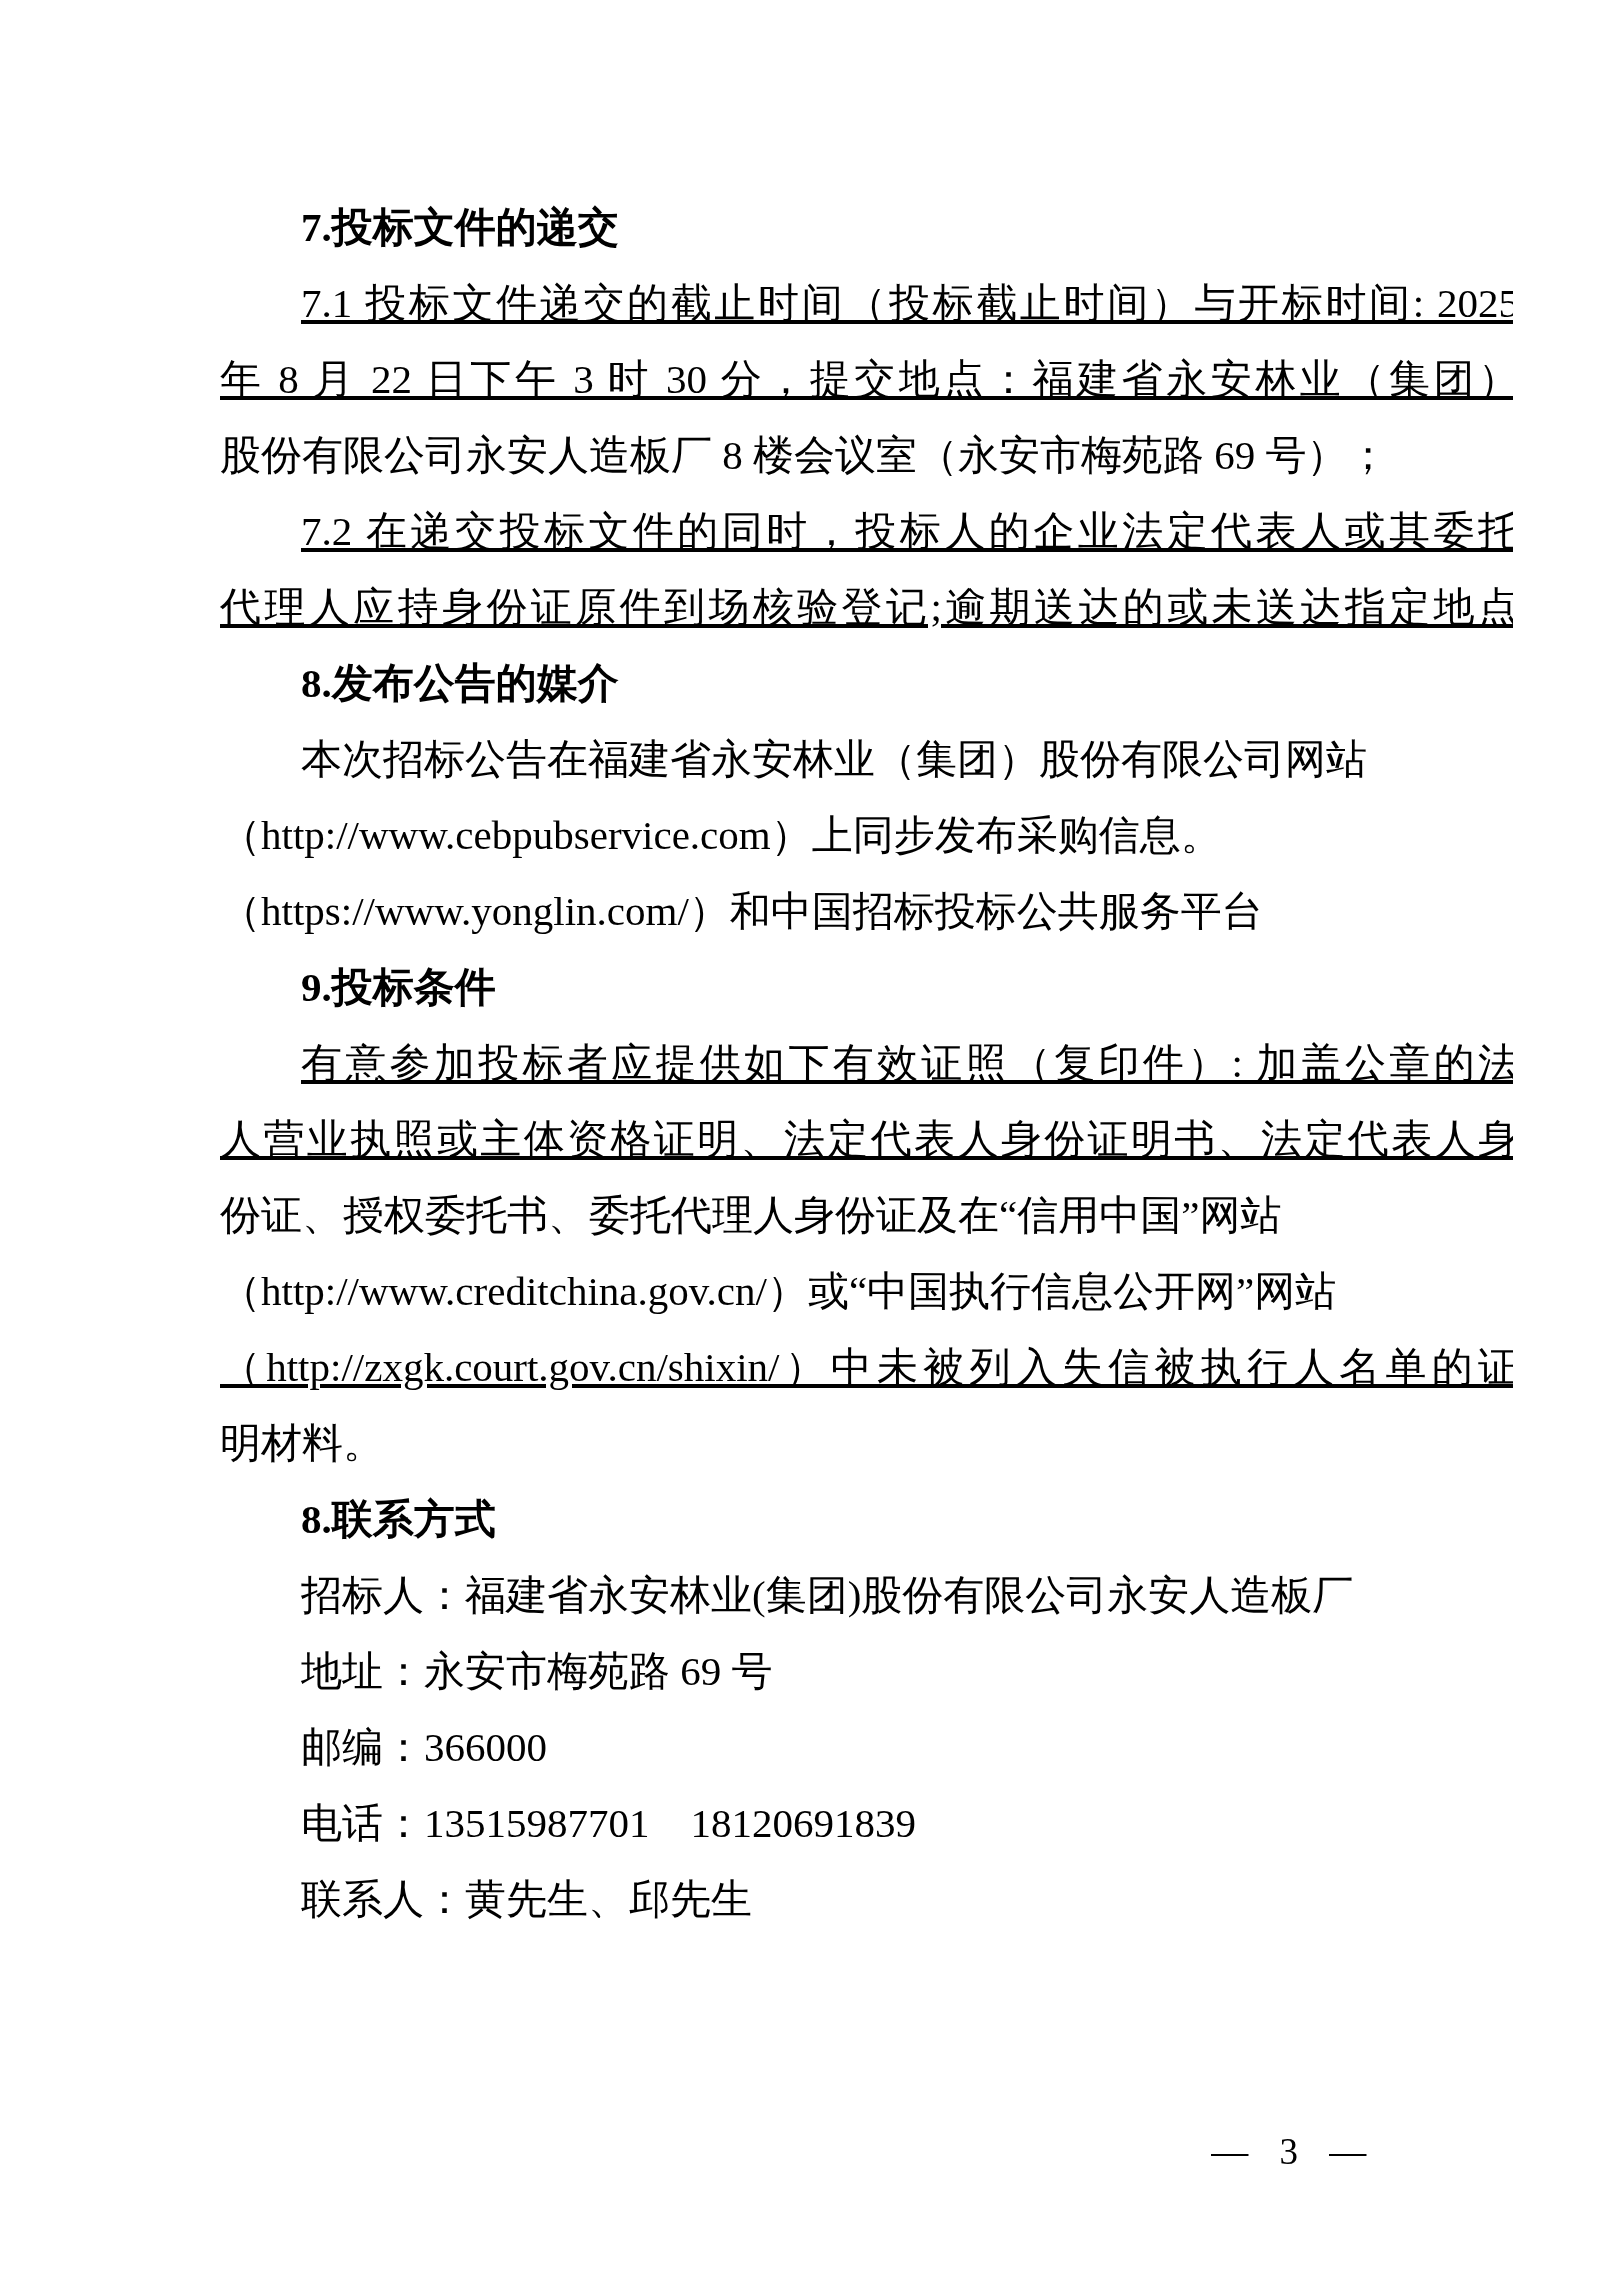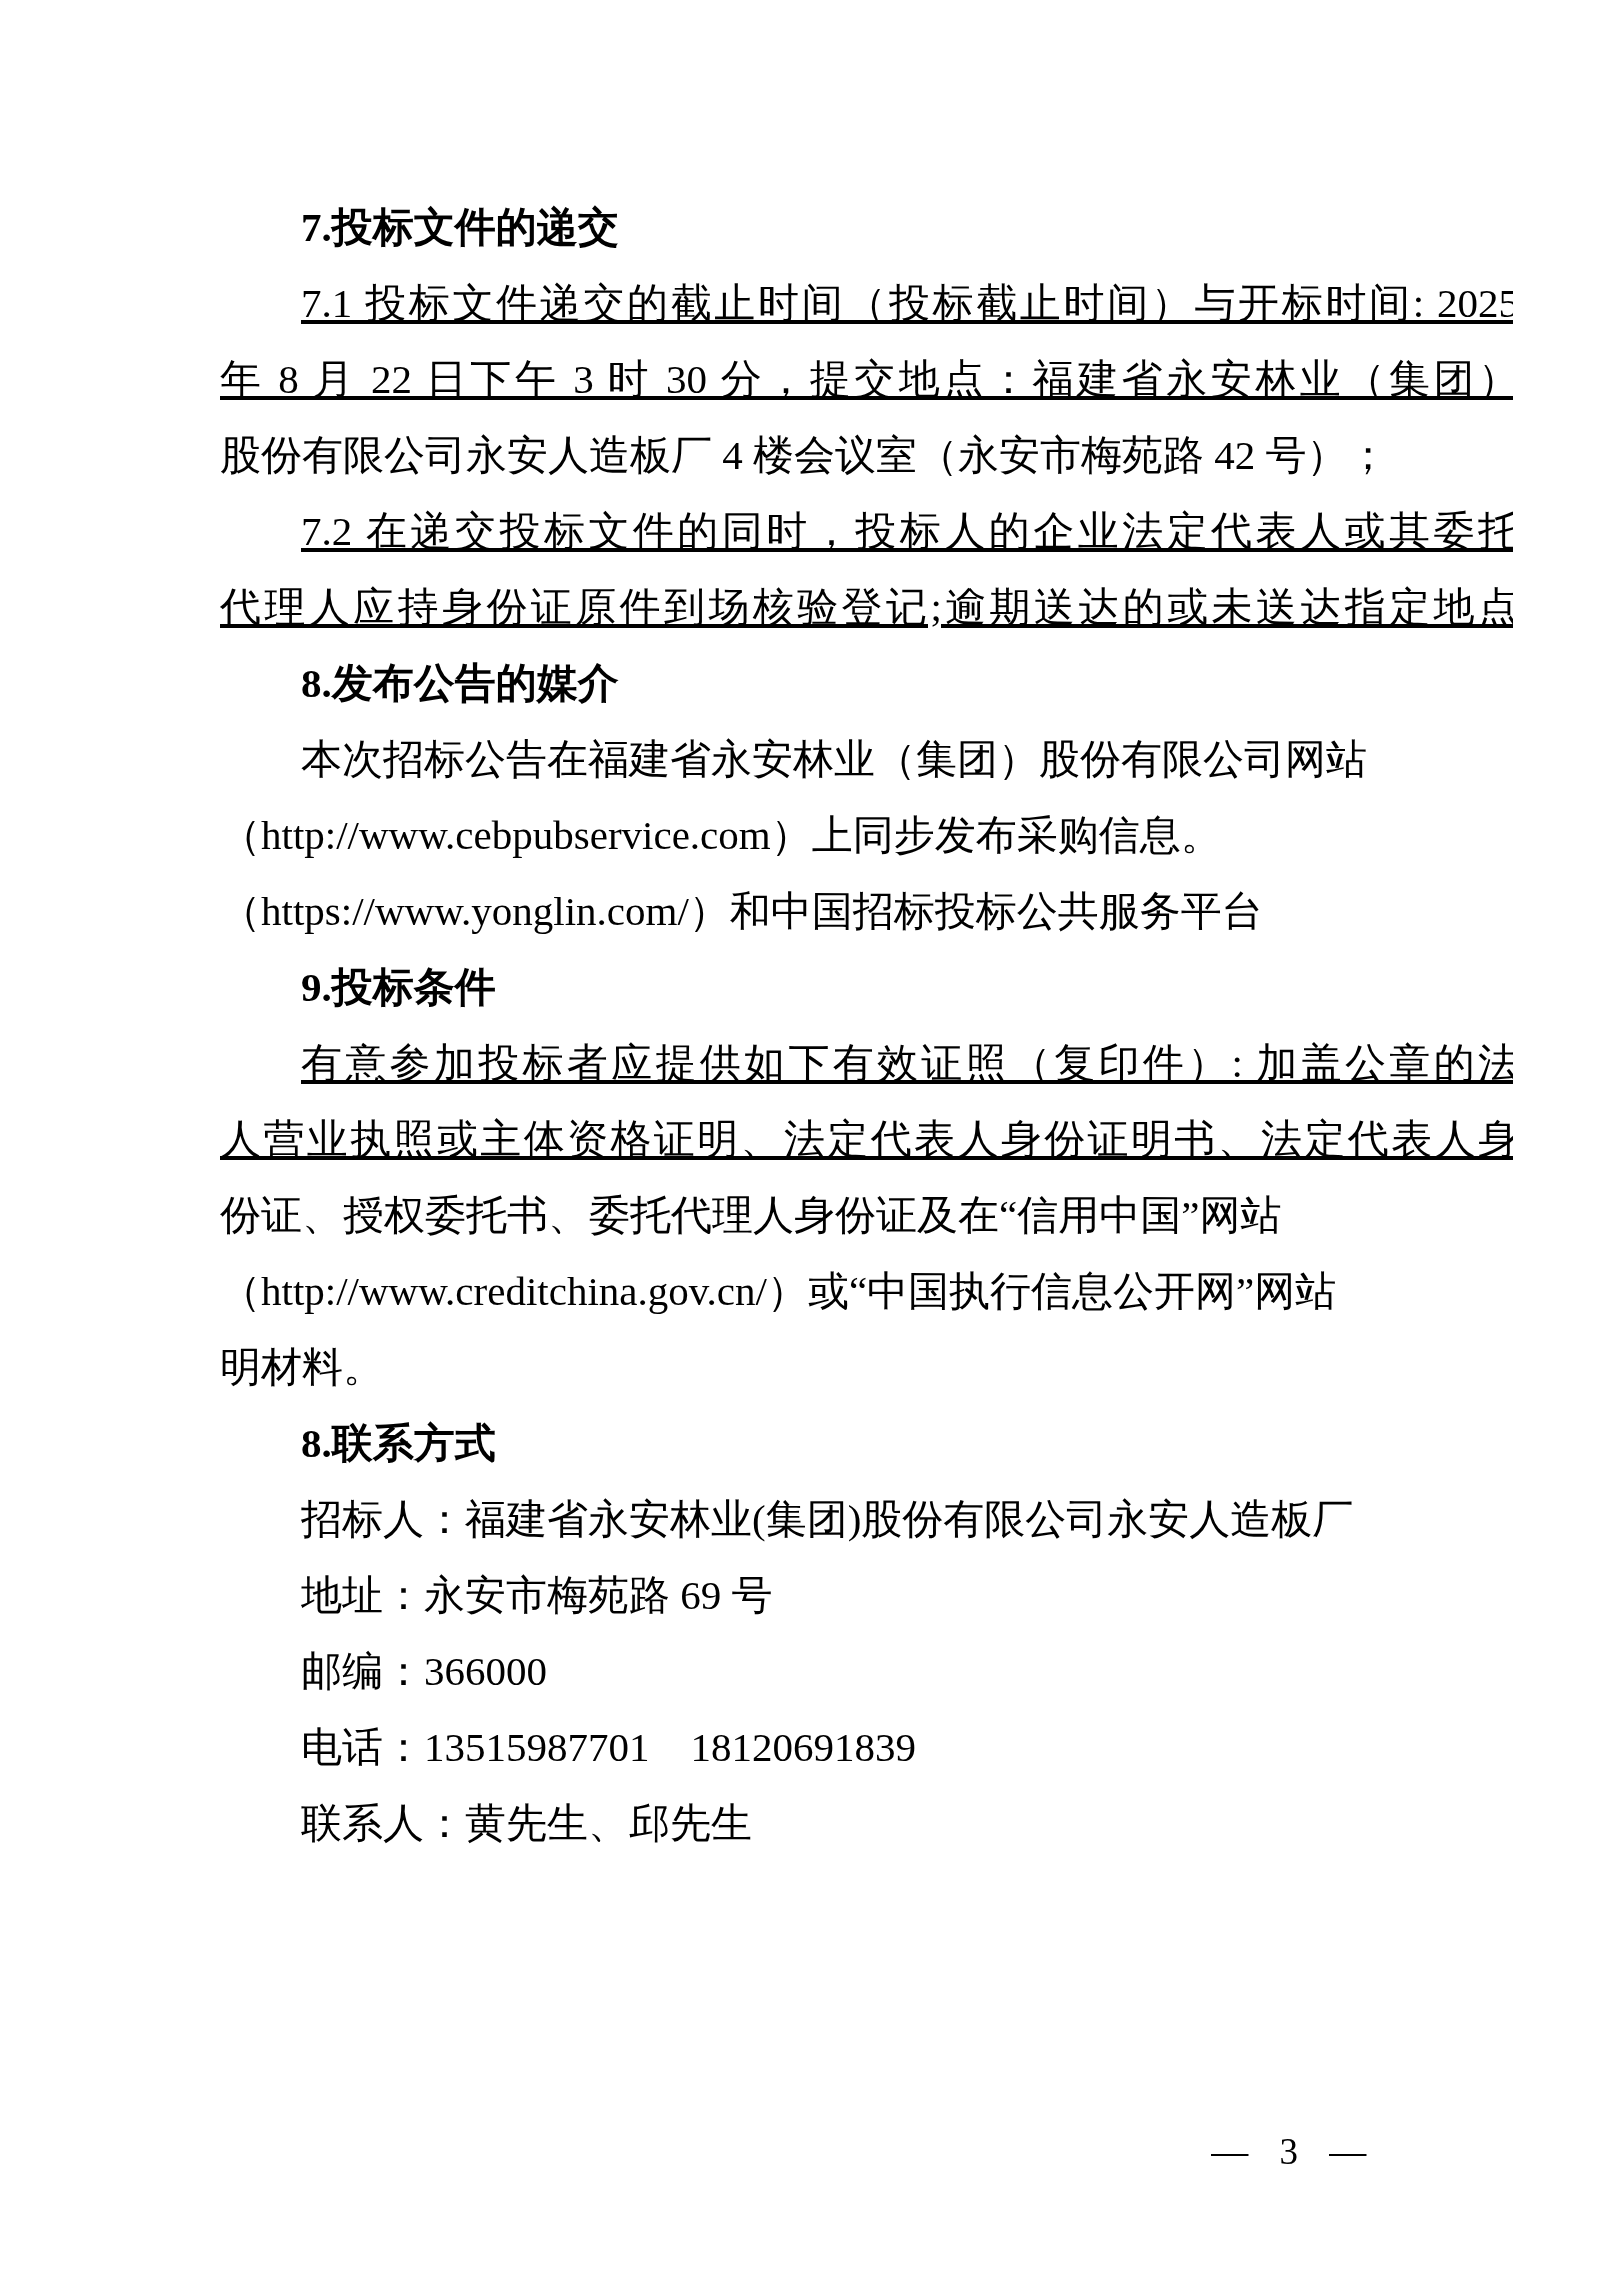--- a/index.html
+++ b/index.html
@@ -52,32 +52,33 @@
   }
 </style>
 </head>
 <body>
 
 <div class="page">
   <div class="content" id="doc-body">
       <div class="line heading indent">7.投标文件的递交</div>
       <div class="line indent fill">7.1 投标文件递交的截止时间（投标截止时间）与开标时间: 2025</div>
       <div class="line fill">年 8 月 22 日下午 3 时 30 分，提交地点：福建省永安林业（集团）</div>
-      <div class="line">股份有限公司永安人造板厂 4 楼会议室（永安市梅苑路 42 号）；</div>
+      <div class="line">股份有限公司永安人造板厂 8 楼会议室（永安市梅苑路 69 号）；</div>
       <div class="line indent fill">7.2 在递交投标文件的同时，投标人的企业法定代表人或其委托</div>
       <div class="line fill">代理人应持身份证原件到场核验登记;逾期送达的或未送达指定地点</div>
       <div class="line heading indent">8.发布公告的媒介</div>
       <div class="line indent">本次招标公告在福建省永安林业（集团）股份有限公司网站</div>
       <div class="line">（http://www.cebpubservice.com）上同步发布采购信息。</div>
       <div class="line">（https://www.yonglin.com/）和中国招标投标公共服务平台</div>
       <div class="line heading indent">9.投标条件</div>
       <div class="line indent fill">有意参加投标者应提供如下有效证照（复印件）: 加盖公章的法</div>
       <div class="line fill">人营业执照或主体资格证明、法定代表人身份证明书、法定代表人身</div>
       <div class="line">份证、授权委托书、委托代理人身份证及在“信用中国”网站</div>
       <div class="line">（http://www.creditchina.gov.cn/）或“中国执行信息公开网”网站</div>
+      <div class="line fill">（http://zxgk.court.gov.cn/shixin/）中未被列入失信被执行人名单的证</div>
       <div class="line">明材料。</div>
       <div class="line heading indent">8.联系方式</div>
       <div class="line indent">招标人：福建省永安林业(集团)股份有限公司永安人造板厂</div>
       <div class="line indent">地址：永安市梅苑路 69 号</div>
       <div class="line indent">邮编：366000</div>
       <div class="line indent">电话：13515987701　18120691839</div>
       <div class="line indent">联系人：黄先生、邱先生</div>
     </div>
   <div class="page-num">— 3 —</div>
 </div>

